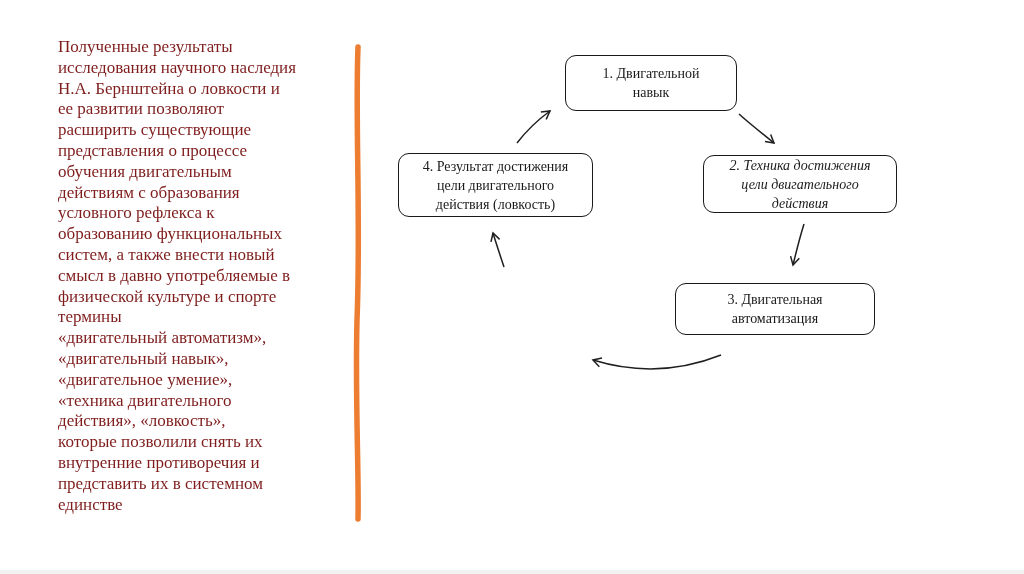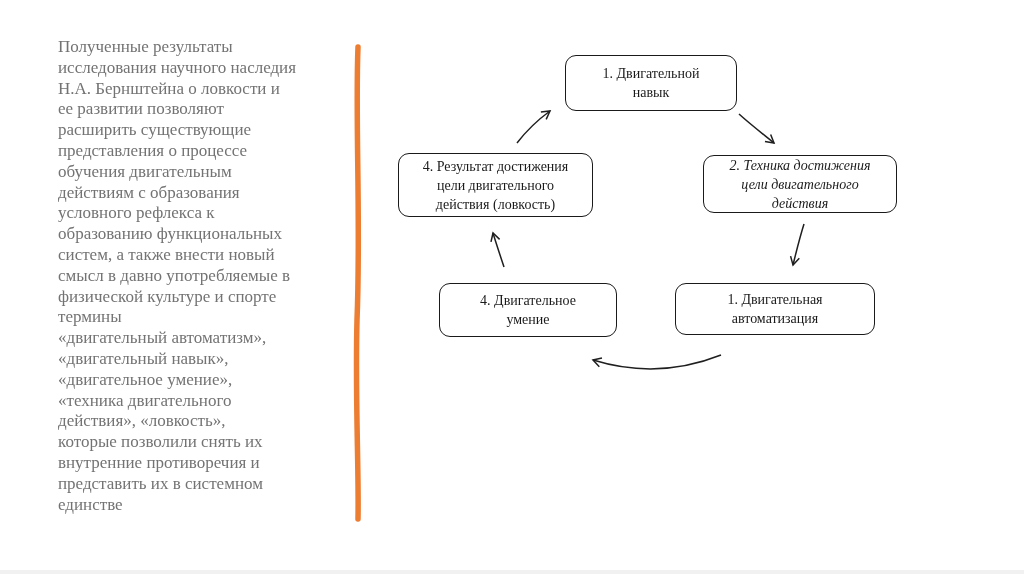--- a/index.html
+++ b/index.html
@@ -14,21 +14,21 @@
     color: #1f1f1f;
   }
   .body-text {
     position: absolute;
     left: 58px;
     top: 37px;
     width: 286px;
     font-size: 17px;
     line-height: 20.8px;
     white-space: pre-line;
-    color: #737373;
+    color: #7f1d1d;
   }
   .divider-svg {
     position: absolute;
     left: 0; top: 0;
     width: 1024px; height: 574px;
     pointer-events: none;
   }
   .diagram {
     position: absolute;
     left: 0; top: 0;
@@ -112,24 +112,22 @@
       <path d="M 721 355 Q 658 380 593 360" fill="none" stroke="#1f1f1f" stroke-width="1.5" marker-end="url(#ah)"></path>
       <path d="M 504 267 C 500 255, 496 243, 493 233" fill="none" stroke="#1f1f1f" stroke-width="1.5" marker-end="url(#ah)"></path>
       <path d="M 517 143 C 527 130, 539 119, 550 111" fill="none" stroke="#1f1f1f" stroke-width="1.5" marker-end="url(#ah)"></path>
     </svg>
 
     <div class="node node1">1. Двигательной
 навык</div>
     <div class="node node2">2. Техника достижения
 цели двигательного
 действия</div>
-    <div class="node node3">1. Двигательная
+    <div class="node node3">3. Двигательная
 автоматизация</div>
-    <div class="node node4">4. Двигательное
-умение</div>
     <div class="node node5">4. Результат достижения
 цели двигательного
 действия (ловкость)</div>
   </div>
 
   <div class="bottom-strip"></div>
 
 </div>
 
 </body></html>

